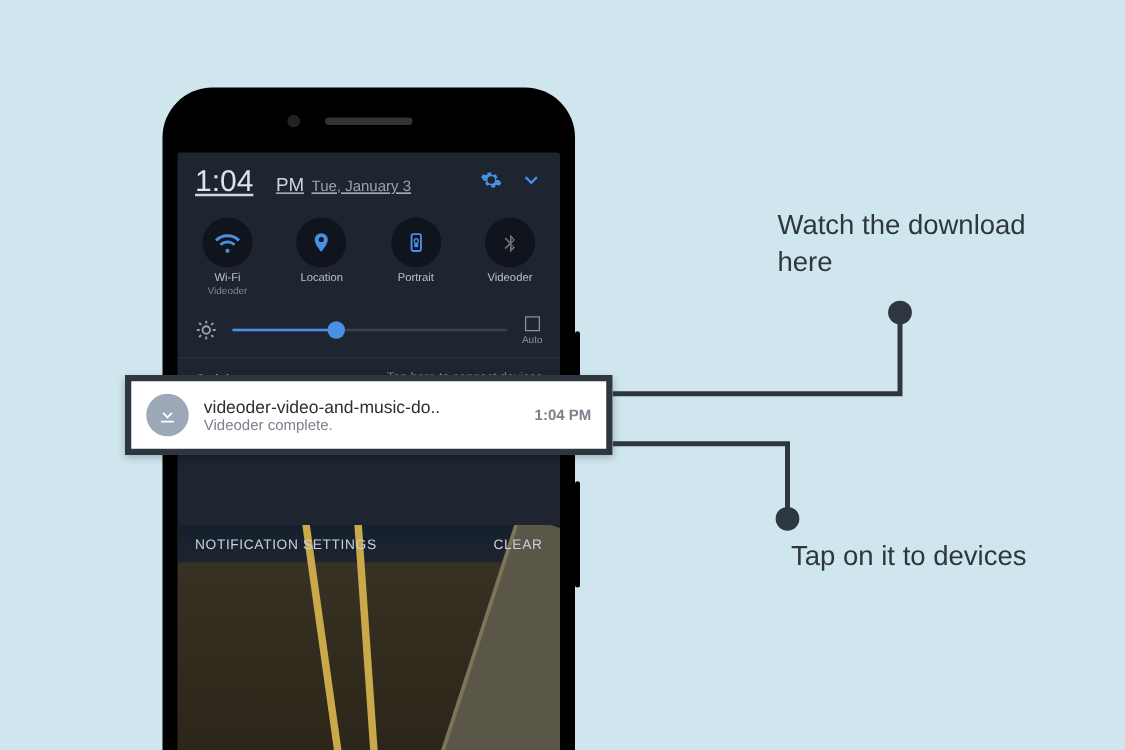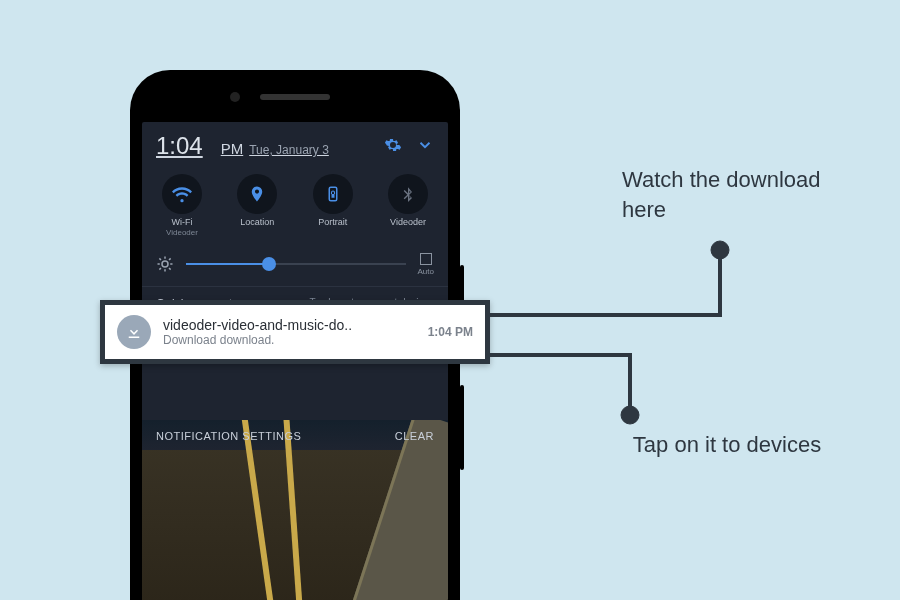--- a/index.html
+++ b/index.html
@@ -214,21 +214,21 @@
 </div>
 
 <div class="notif">
   <div class="dl">
     <svg width="18" height="18" viewBox="0 0 24 24">
         <path fill="currentColor" d="M12 3v10l4-4 1.4 1.4L12 16 6.6 10.4 8 9l4 4V3h0zM5 18h14v2H5z"></path>
       </svg>
   </div>
   <div class="txt">
     <div class="title">videoder-video-and-music-do..</div>
-    <div class="sub">Download download.</div>
+    <div class="sub">Videoder complete.</div>
   </div>
   <div class="time">1:04 PM</div>
 </div>
 
 <div class="callout c1">Watch the download here</div>
 <div class="callout c2">Tap on it to devices</div>
 
 <svg class="connector" style="left:490px; top:240px;" width="250" height="90">
   <path d="M0 75 L230 75 L230 10" stroke-width="4"></path>
   <circle class="dot" cx="230" cy="10" r="9"></circle>

